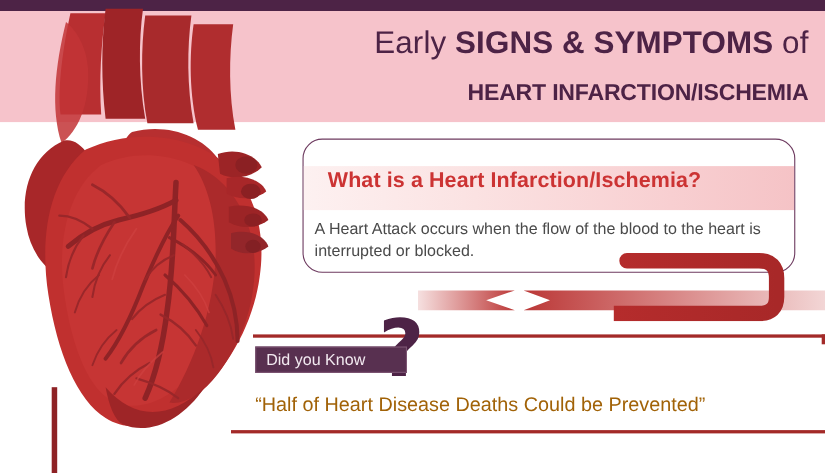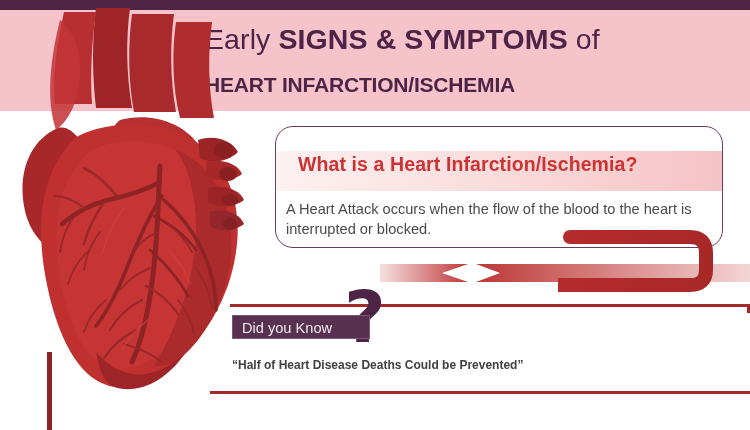--- a/index.html
+++ b/index.html
@@ -31,21 +31,21 @@
     left: 0; top: 10px;
     width: 750px;
     height: 101px;
     background: #f6c3cb;
   }
   .banner-inner {
     position: absolute;
     left: 205px;
     top: 14px;
     width: 530px;
-    text-align: left;
+    text-align: right;
     color: #4d2346;
     line-height: 1.12;
   }
   .title-line1 {
     font-size: 28.5px;
     letter-spacing: .1px;
     white-space: nowrap;
   }
   .title-line1 .lt { font-weight: 400; }
   .title-line1 .hv { font-weight: 700; }
@@ -187,23 +187,23 @@
     left: 9px;
     top: 4px;
     font-size: 14.6px;
     color: #f2e9f0;
     white-space: nowrap;
   }
   .quote {
     position: absolute;
     left: 232px;
     top: 358px;
-    font-size: 12px;
-    font-weight: 700;
-    color: #404040;
+    font-size: 18px;
+    font-weight: 400;
+    color: #a16207;
     white-space: nowrap;
   }
   .rule-bottom {
     position: absolute;
     left: 210px;
     top: 391px;
     width: 540px;
     height: 2.5px;
     background: #a32a28;
   }

